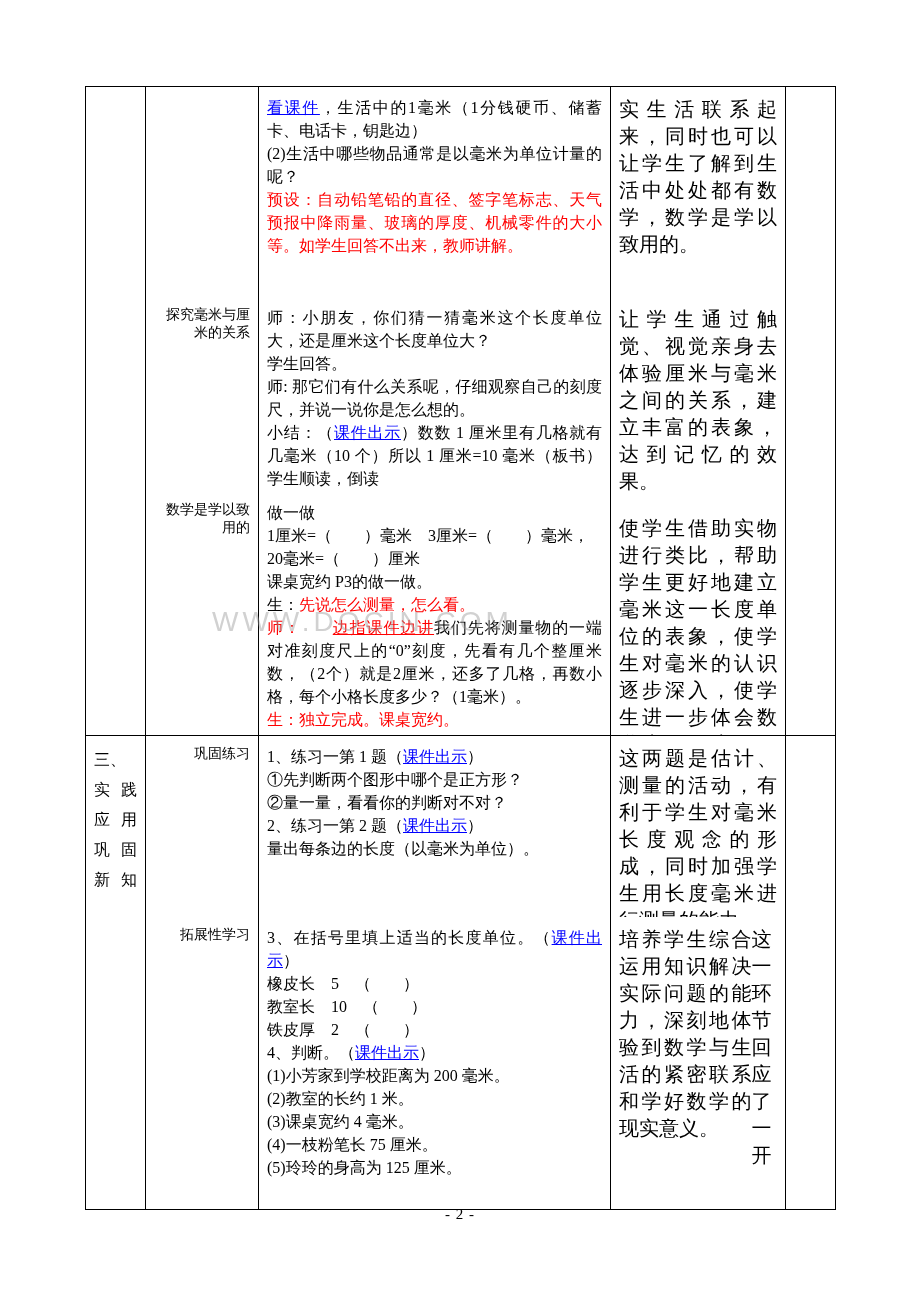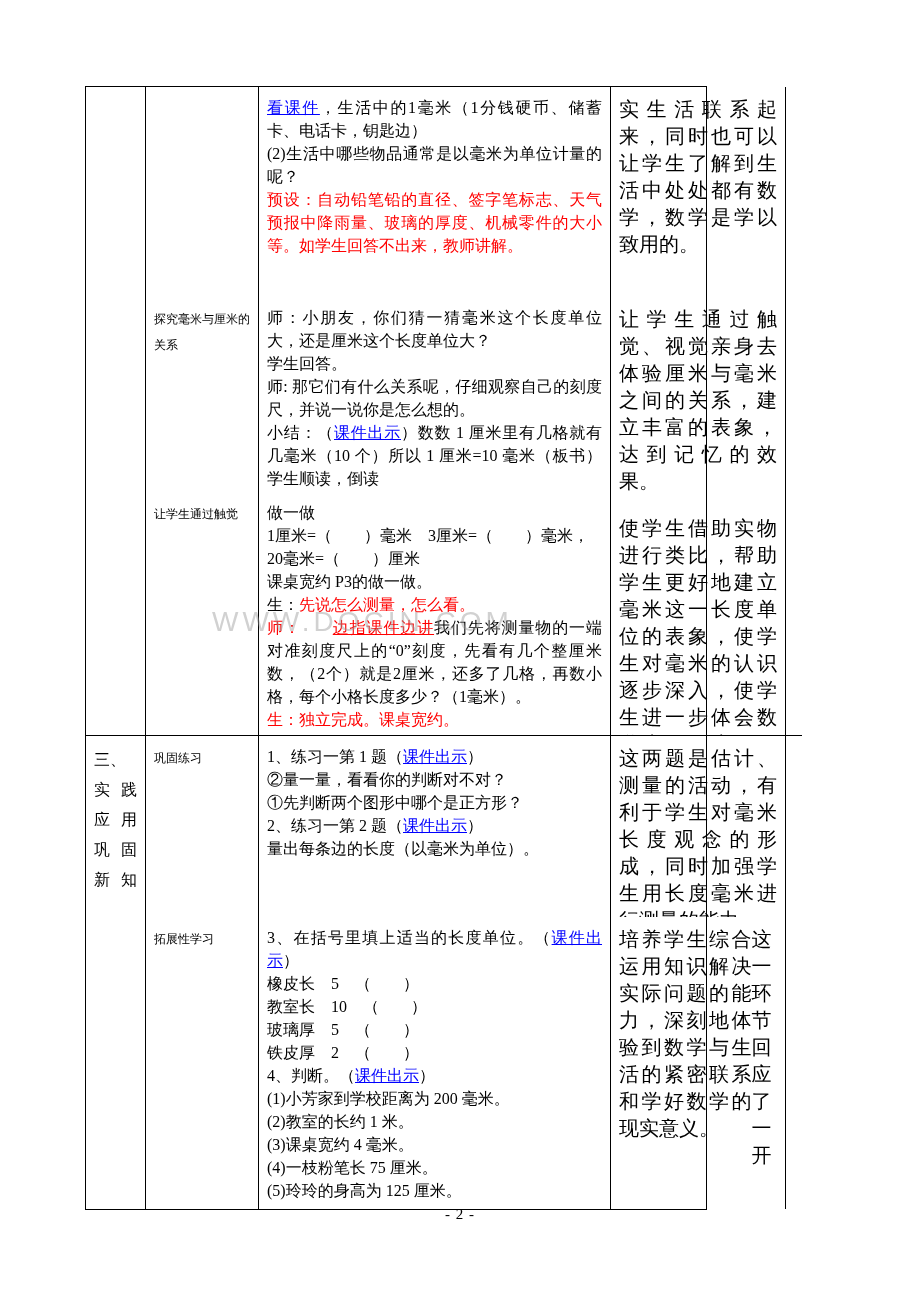--- a/index.html
+++ b/index.html
@@ -2,34 +2,34 @@
 <html><head>
 <meta charset="utf-8">
 <style>
   * { margin:0; padding:0; box-sizing:border-box; }
   html,body { background:#ffffff; }
   .page {
     position:relative; width:920px; height:1302px; background:#ffffff;
     font-family:"Liberation Serif","DejaVu Serif",serif; color:#000; overflow:hidden;
   }
   .doc-table {
-    position:absolute; left:85px; top:86px; width:622px; height:1124px;
+    position:absolute; left:85px; top:86px; width:751px; height:1124px;
     border:1px solid #000;
     display:grid;
     grid-template-columns:60px 113px 352px 175px 1fr;
     grid-template-rows:210px 195px 243px 182px 1fr;
   }
   .cell { border-right:1px solid #000; padding:9px 8px 0 8px; overflow:hidden; }
   .cell.last { border-right:none; }
   .cell.bt { border-top:1px solid #000; }
   .para { font-size:16px; line-height:23px; text-align:justify; word-break:break-all; }
   .para .lnk { color:#0000ff; text-decoration:underline; }
   .para .red { color:#ff0000; }
   .para .redu { color:#ff0000; text-decoration:underline;margin-left:32px; }
-  .step { font-size:12px; line-height:26px; word-break:break-all; }
+  .step { font-size:14px; line-height:18px; word-break:break-all;text-align:right; }
   .note { font-size:20px; line-height:27px; text-align:justify; word-break:break-all; }
   .note.pt { padding-top:14px; }
   .flexcol { display:flex; justify-content:space-between; padding-bottom:6px; }
   .stage-line { font-size:16px; line-height:30px; text-align:justify; text-align-last:justify; }
   .stage-line.first { text-align-last:left; }
   .watermark {
     position:absolute; left:212px; top:606px; font-size:28px; letter-spacing:4px;
     color:#9a9a9a; opacity:0.45; font-family:"Liberation Sans","DejaVu Sans",sans-serif;
     pointer-events:none; white-space:nowrap;
   }
@@ -64,21 +64,21 @@
         <div class="para"><span>师: 那它们有什么关系呢，仔细观察自己的刻度尺，并说一说你是怎么想的。</span></div>
         <div class="para"><span>小结：（</span><span class="lnk">课件出示</span><span>）数数 1 厘米里有几格就有几毫米（10 个）所以 1 厘米=10 毫米（板书）学生顺读，倒读</span></div>
       </div>
     <div class="cell">
       <div class="note">让学生通过触觉、视觉亲身去体验厘米与毫米之间的关系，建立丰富的表象，达到记忆的效果。</div>
     </div>
     <div class="cell last"></div>
 
     <div class="cell"></div>
     <div class="cell">
-      <div class="step">让学生通过触觉</div>
+      <div class="step">数学是学以致用的</div>
     </div>
     <div class="cell">
         <div class="para"><span>做一做</span></div>
         <div class="para"><span>1厘米=（　　）毫米　3厘米=（　　）毫米，</span></div>
         <div class="para"><span>20毫米=（　　）厘米</span></div>
         <div class="para"><span>课桌宽约 P3的做一做。</span></div>
         <div class="para"><span>生：</span><span class="red">先说怎么测量，怎么看。</span></div>
         <div class="para"><span class="red">师：</span><span class="redu">边指课件边讲</span><span>我们先将测量物的一端对准刻度尺上的“0”刻度，先看有几个整厘米数，（2个）就是2厘米，还多了几格，再数小格，每个小格长度多少？（1毫米）。</span></div>
         <div class="para"><span class="red">生：独立完成。课桌宽约。</span></div>
       </div>
@@ -92,39 +92,38 @@
         <div class="stage-line">实践</div>
         <div class="stage-line">应用</div>
         <div class="stage-line">巩固</div>
         <div class="stage-line">新知</div>
       </div>
     <div class="cell bt">
       <div class="step">巩固练习</div>
     </div>
     <div class="cell bt">
         <div class="para"><span>1、练习一第 1 题（</span><span class="lnk">课件出示</span><span>）</span></div>
+        <div class="para"><span>①先判断两个图形中哪个是正方形？</span></div>
         <div class="para"><span>②量一量，看看你的判断对不对？</span></div>
-        <div class="para"><span>①先判断两个图形中哪个是正方形？</span></div>
         <div class="para"><span>2、练习一第 2 题（</span><span class="lnk">课件出示</span><span>）</span></div>
         <div class="para"><span>量出每条边的长度（以毫米为单位）。</span></div>
       </div>
     <div class="cell bt">
       <div class="note">这两题是估计、测量的活动，有利于学生对毫米长度观念的形成，同时加强学生用长度毫米进行测量的能力。</div>
     </div>
     <div class="cell bt last"></div>
 
     <div class="cell"></div>
     <div class="cell">
       <div class="step">拓展性学习</div>
     </div>
     <div class="cell">
         <div class="para"><span>3、在括号里填上适当的长度单位。（</span><span class="lnk">课件出示</span><span>）</span></div>
         <div class="para"><span>橡皮长　5　（　　）</span></div>
         <div class="para"><span>教室长　10　（　　）</span></div>
-        <div class="para"><span>玻璃厚　5　（　　）</span></div>
         <div class="para"><span>铁皮厚　2　（　　）</span></div>
         <div class="para"><span>4、判断。（</span><span class="lnk">课件出示</span><span>）</span></div>
         <div class="para"><span>(1)小芳家到学校距离为 200 毫米。</span></div>
         <div class="para"><span>(2)教室的长约 1 米。</span></div>
         <div class="para"><span>(3)课桌宽约 4 毫米。</span></div>
         <div class="para"><span>(4)一枝粉笔长 75 厘米。</span></div>
         <div class="para"><span>(5)玲玲的身高为 125 厘米。</span></div>
       </div>
     <div class="cell flexcol">
       <div class="note">培养学生综合运用知识解决实际问题的能力，深刻地体验到数学与生活的紧密联系和学好数学的现实意义。</div>

